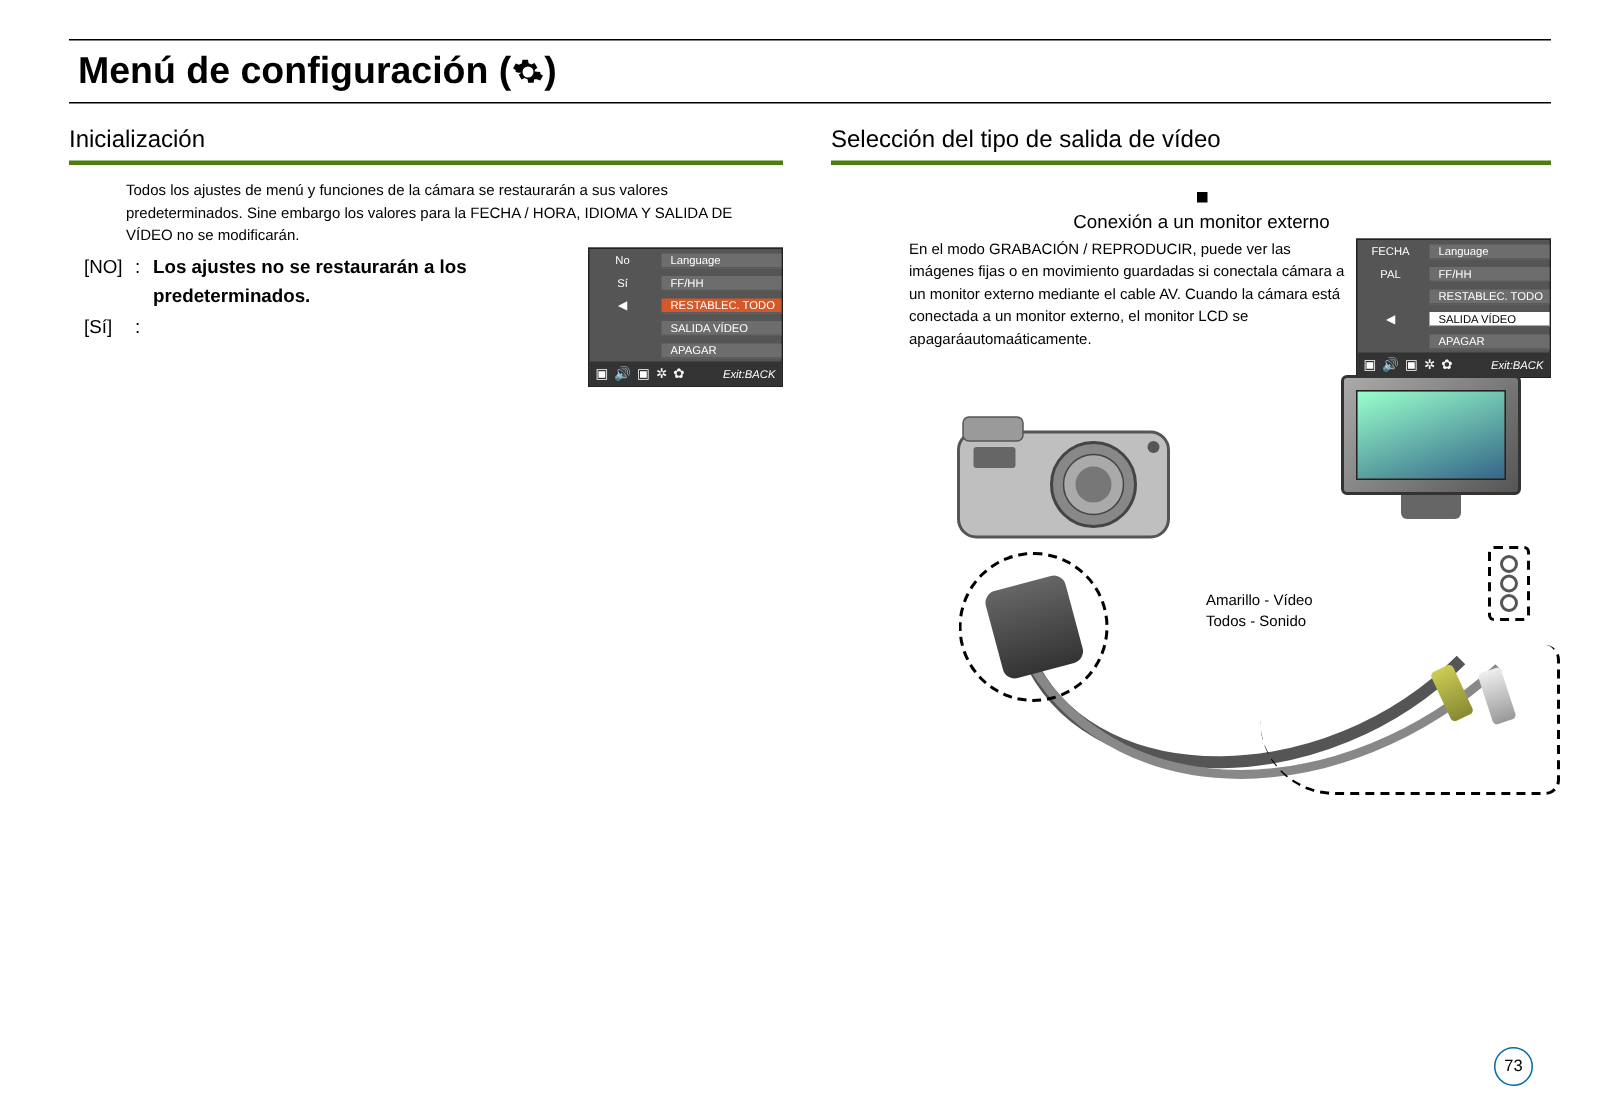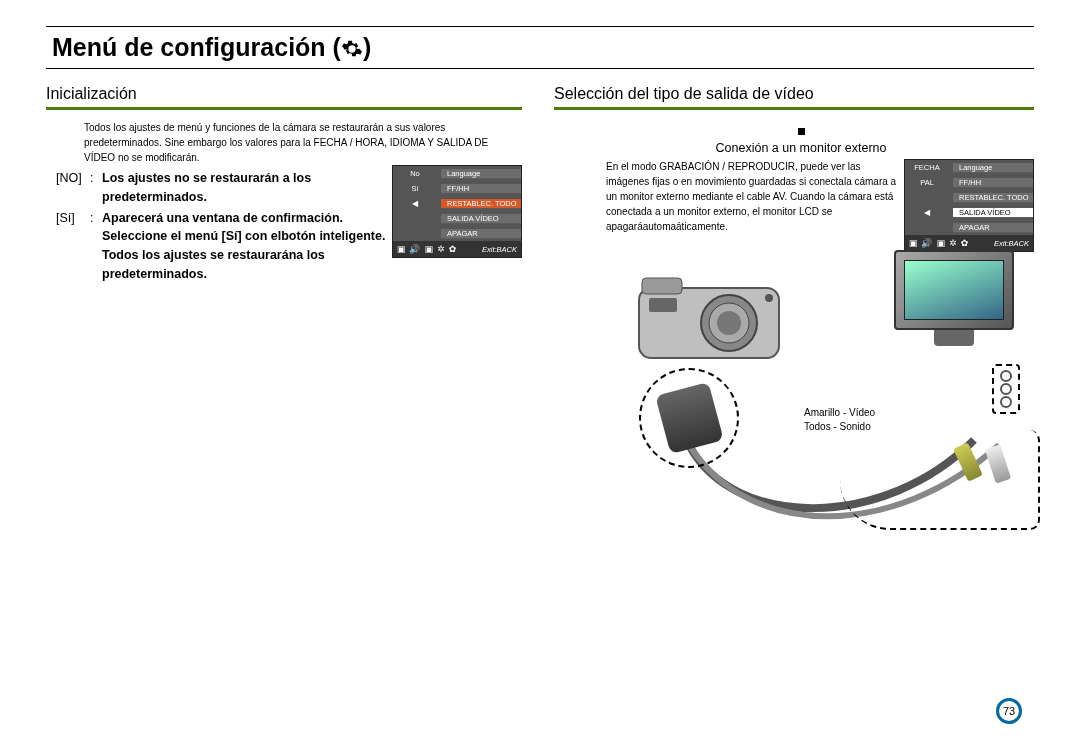--- a/index.html
+++ b/index.html
@@ -36,29 +36,29 @@
   .bullet-h { font-size: 12.5px; margin: 18px 0 4px 14px; display:flex; align-items:center; gap:6px;flex-direction:column; }
   .sq { width:7px; height:7px; background:#000; display:inline-block; }
   .diagram { position: relative; width: 480px; height: 260px; margin-left:auto; margin-top: 18px; }
   .camera-body { position:absolute; left:80px; top:0; width:150px; height:100px; }
   .monitor { position:absolute; right:20px; top:-20px; width:120px; height:110px; }
   .monitor-bezel { width:100%; height:80px; background: linear-gradient(135deg,#aaa,#555); border-radius:4px; border:2px solid #333; position:relative; }
   .monitor-screen { position:absolute; left:8px; top:8px; right:8px; bottom:8px; background:linear-gradient(160deg,#9fc,#368); border:1px solid #222;}
   .monitor-stand { width:40px; height:16px; background:#666; margin:0 auto; border-radius:0 0 4px 4px;}
   .monitor-btns { position:absolute; bottom:-54px; right:-6px; width:28px; height:50px; border:2px dashed #000; border-radius:4px; background:#fff; display:flex; flex-direction:column; align-items:center; justify-content:space-around; padding:4px 0;}
   .monitor-btns .b { width:12px; height:12px; border:2px solid #555; border-radius:50%;}
-  .cable-labels { position:absolute; left:250px; top:136px; font-size:10px; line-height:1.4; }
+  .cable-labels { position:absolute; left:250px; top:124px; font-size:10px; line-height:1.4; }
   .dashed-circle { position:absolute; left:85px; top:98px; width:100px; height:100px; border:2px dashed #000; border-radius:50%;}
   .handle { position:absolute; left:108px; top:118px; width:55px; height:60px; background:linear-gradient(#666,#333); border-radius:8px; transform:rotate(-15deg);}
   .dashed-cable-zone { position:absolute; right:-6px; bottom:0; width:200px; height:100px; border:2px dashed #000; border-radius:50px 10px 10px 50px; border-left:none; border-top:none;}
   .plug-y, .plug-w { position:absolute; width:16px; height:36px; border-radius:3px;}
   .plug-y { right:58px; bottom:50px; background:linear-gradient(#cc5,#883); transform:rotate(-25deg);}
   .plug-w { right:28px; bottom:48px; background:linear-gradient(#eee,#999); transform:rotate(-18deg);}
   .cable-svg { position:absolute; left:0; top:0; width:100%; height:100%; }
-  .page-num { position:absolute; right:58px; bottom:22px; width:26px; height:26px; border:3px solid #0369a1; border-radius:50%; display:flex; align-items:center; justify-content:center; font-size:11px;}
+  .page-num { position:absolute; right:58px; bottom:22px; width:26px; height:26px; border:1px solid #0369a1; border-radius:50%; display:flex; align-items:center; justify-content:center; font-size:11px;}
 </style>
 </head>
 <body>
 
 <div class="page">
 
   <hr class="hr-top">
   <h1 class="page-title">
     <span>Menú de configuración (</span>
     <span class="gear-icon">
@@ -81,21 +81,20 @@
         <div style="flex:1">
           <div class="def-list">
             <div class="def-item">
               <div class="def-key">[NO]</div>
               <div class="def-sep">:</div>
               <div class="def-val">Los ajustes no se restaurarán a los predeterminados.</div>
             </div>
             <div class="def-item">
               <div class="def-key">[Sí]</div>
               <div class="def-sep">:</div>
-              <div class="def-val">Aparecerá una ventana de confirmación. Seleccione el menú [Sí] con elbotón inteligente. Todos los ajustes se restaurarána los predeterminados.</div>
             </div>
           </div>
         </div>
 
         <div class="screenshot">
           <div class="lcd">
             <div class="lcd-row">
                 <div class="lcd-left sel">No</div>
                 <div class="lcd-right">Language</div>
               </div>

